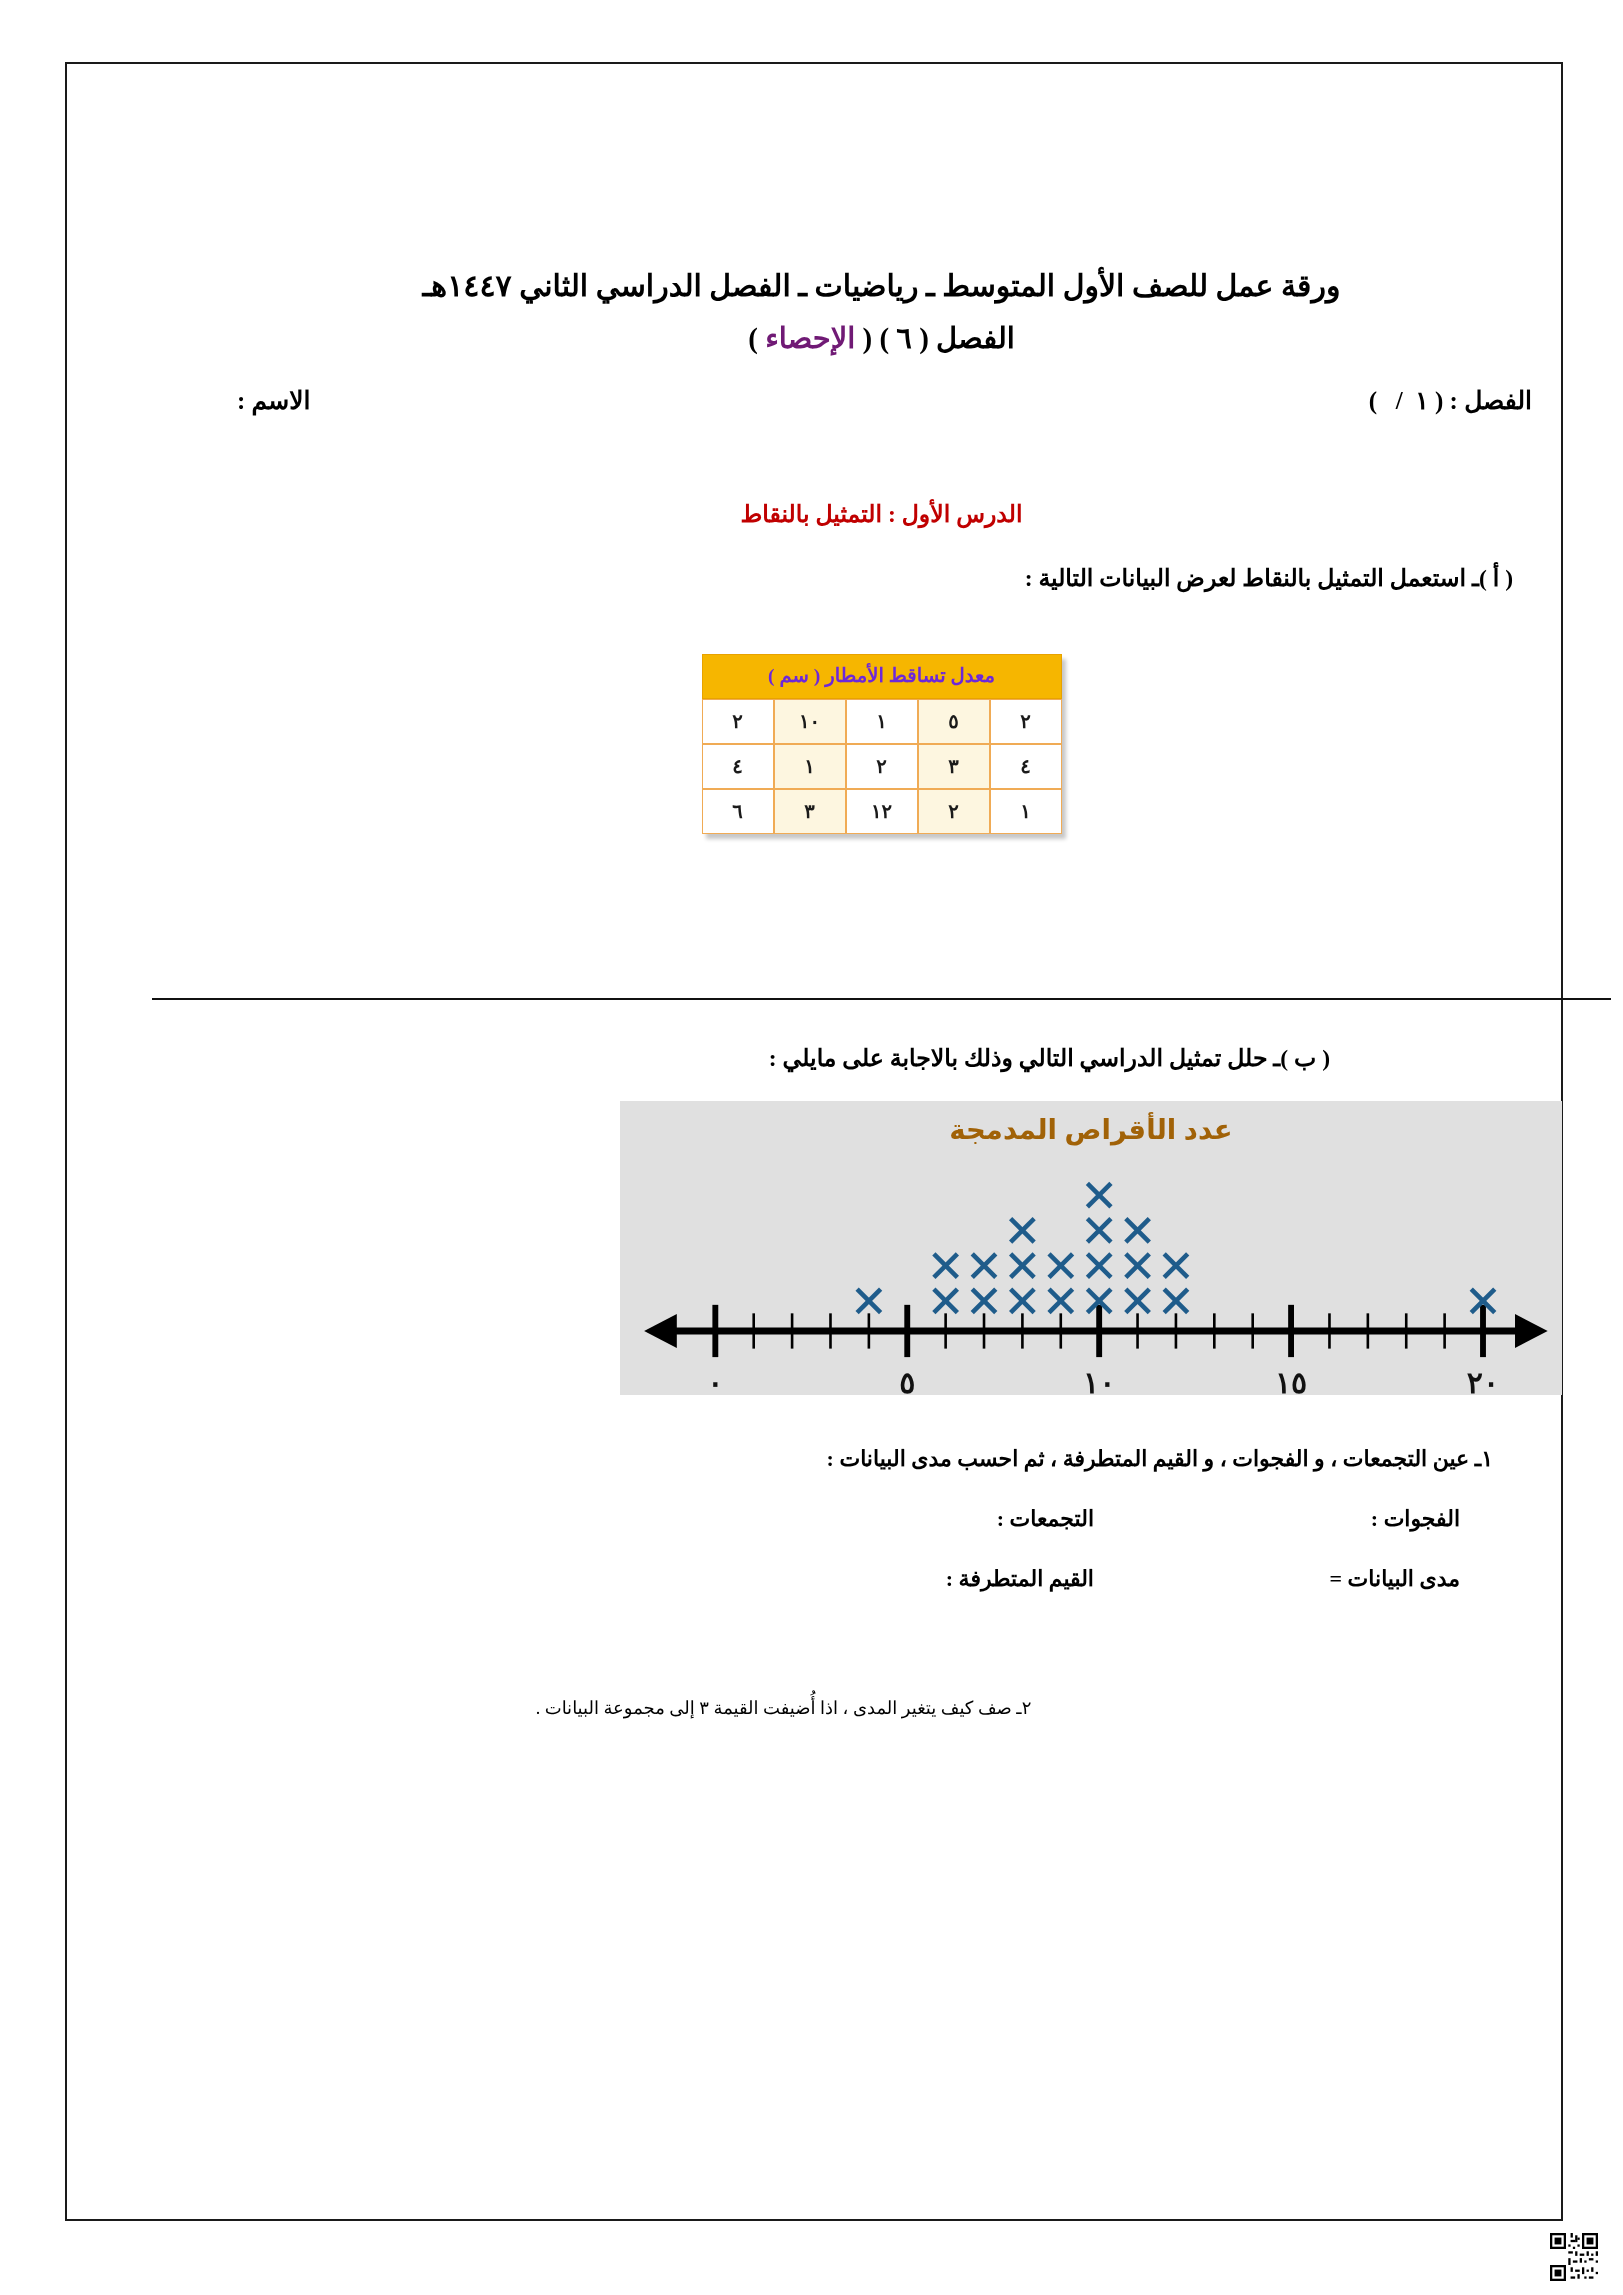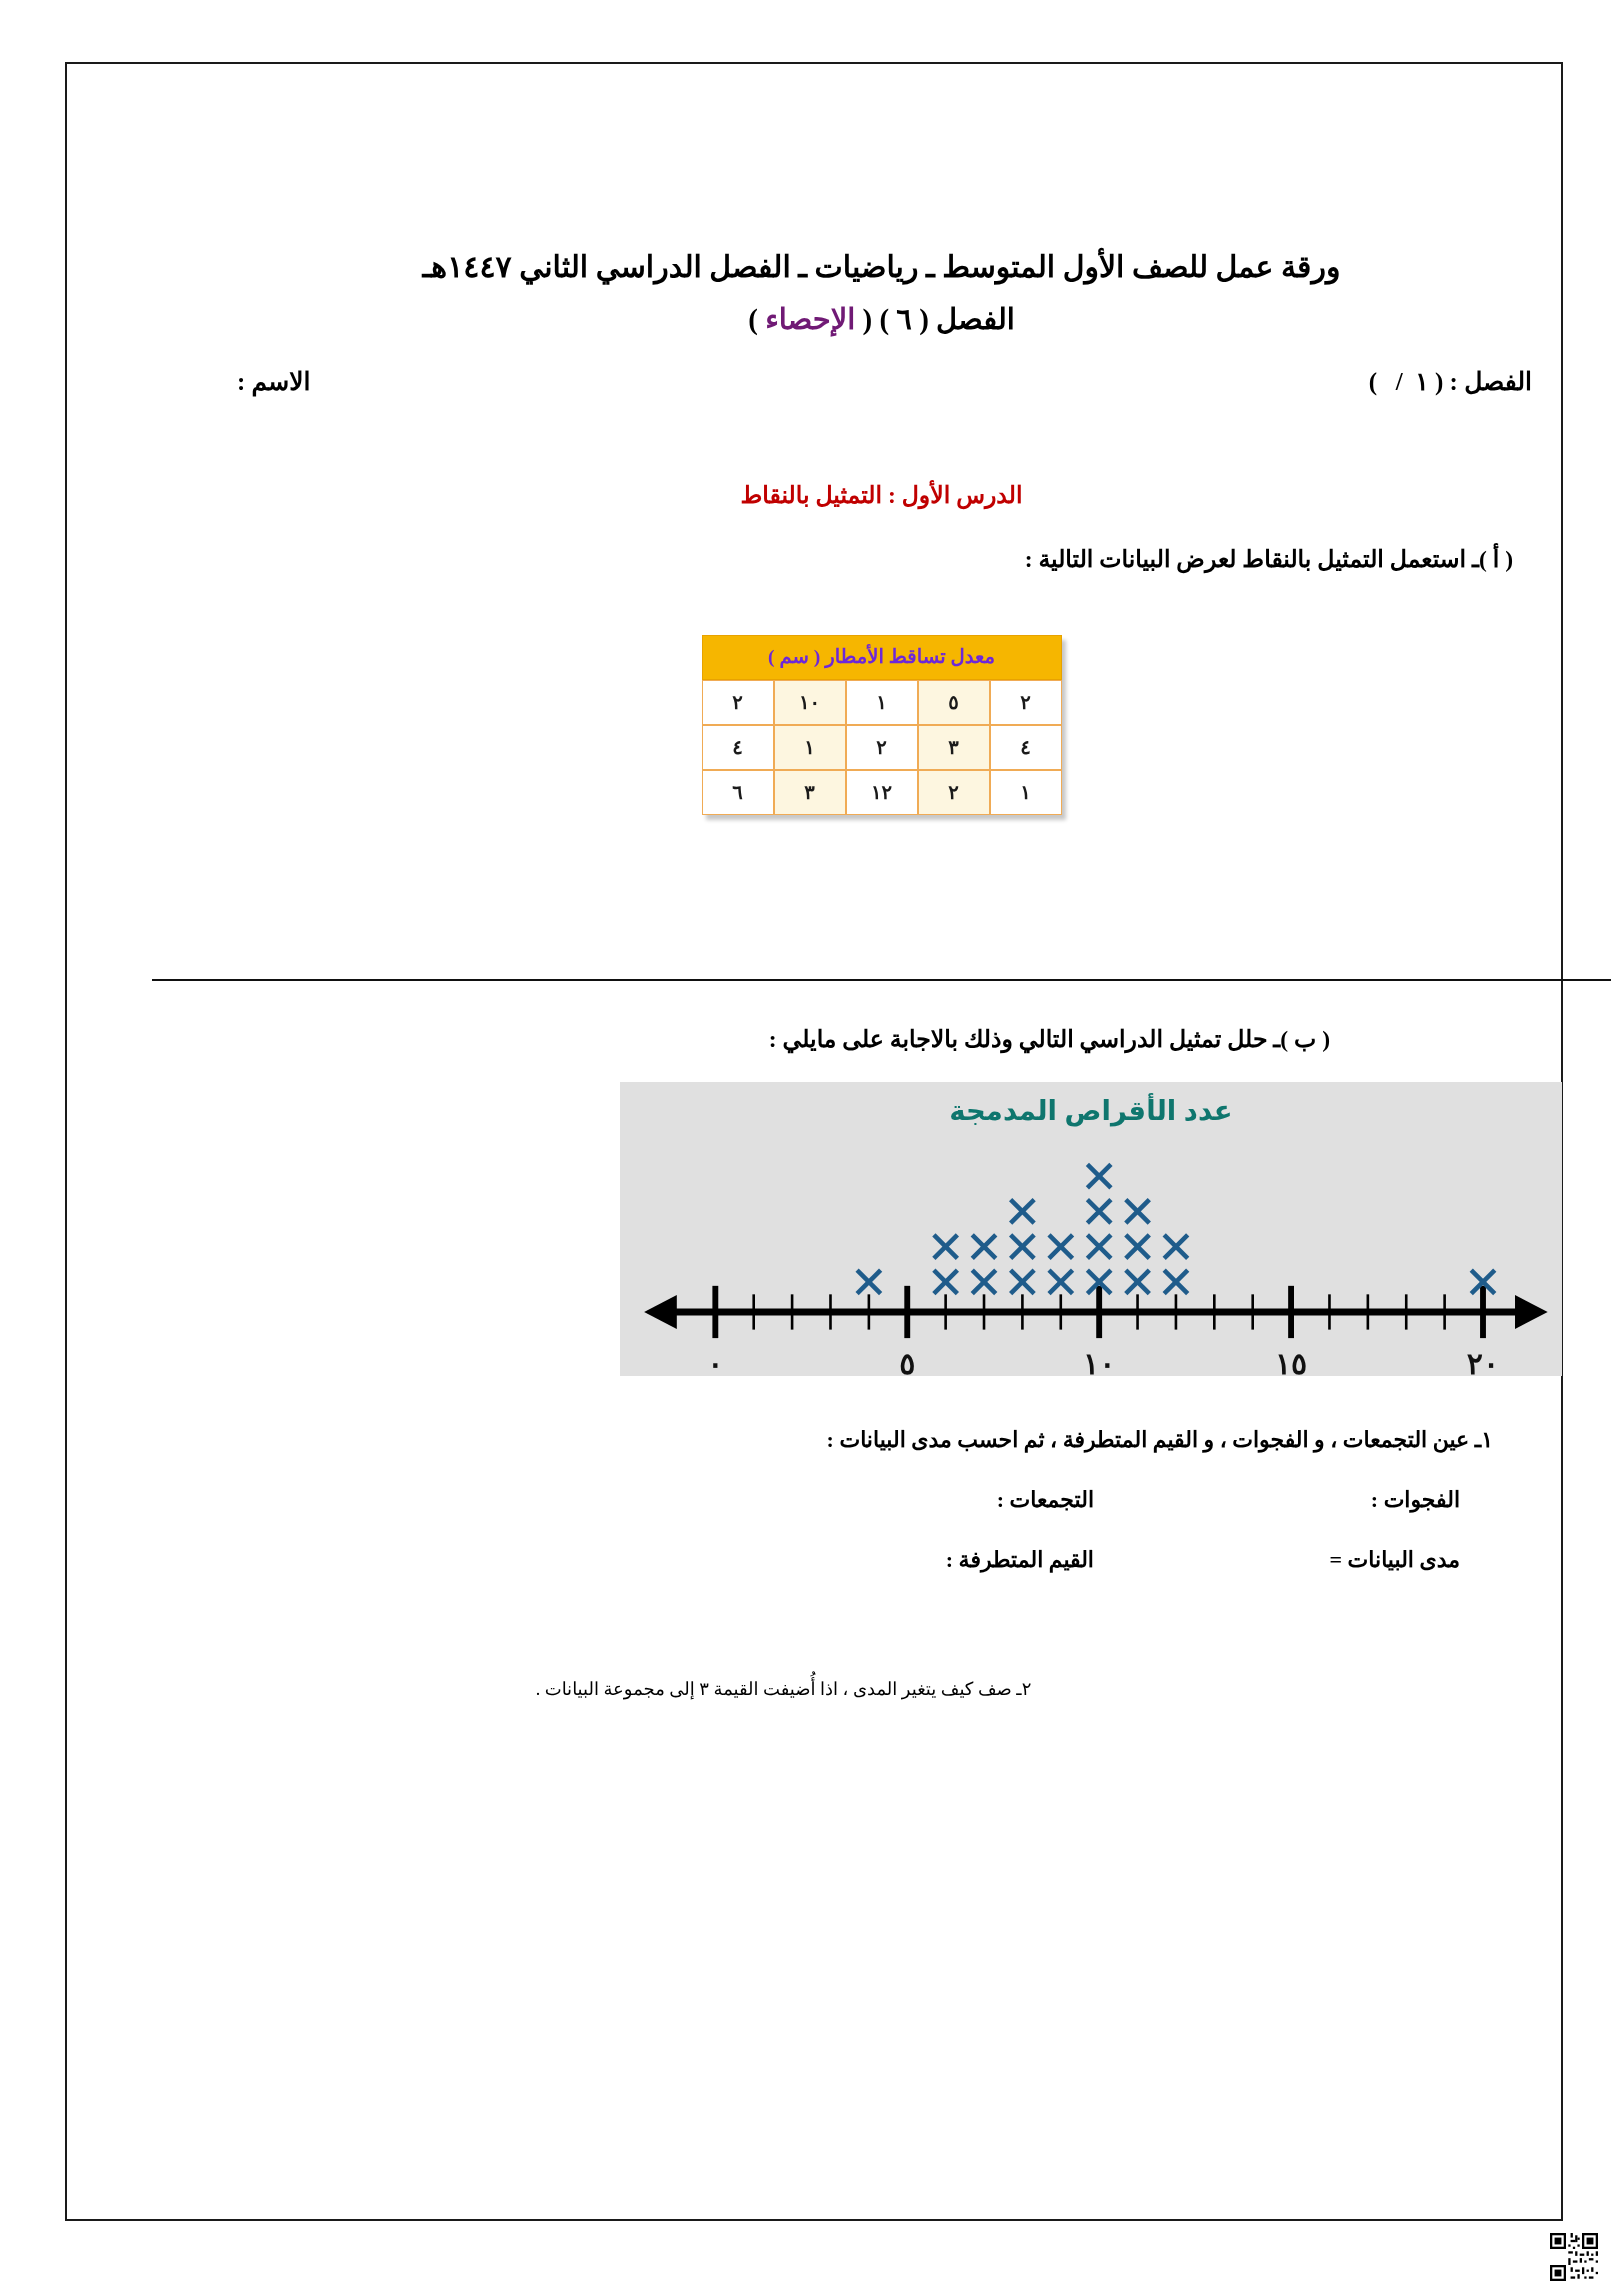--- a/index.html
+++ b/index.html
@@ -18,21 +18,21 @@
   .frame{
     position:absolute;
     left:65px;top:62px;
     width:1498px;height:2159px;
     border:2px solid #1a1a1a;
     box-sizing:border-box;
     background:#fff;
   }
   .inner{
     position:absolute;
-    left:85px;top:72px;
+    left:85px;top:91px;
     width:1459px;height:2127px;
   }
 
   
   .title-main{
     text-align:center;
     font-size:30px;
     font-weight:700;
     letter-spacing:0px;
     margin-top:111px;
@@ -139,21 +139,21 @@
     background:#e0e0e0;
     direction:ltr;
   }
   .dp-title{
     position:absolute;
     top:11.8px;left:0;width:100%;
     text-align:center;
     font-size:27.5px;
     font-weight:700;
     font-family:"Liberation Sans","DejaVu Sans",sans-serif;
-    color:#0f766e;
+    color:#a16207;
     letter-spacing:-0.7px;
   }
   .dp-svg{position:absolute;left:0;top:0;}
 
   
   .prompt{
     font-size:22px;
     font-weight:700;
     margin-top:51px;
     padding-right:118px;

